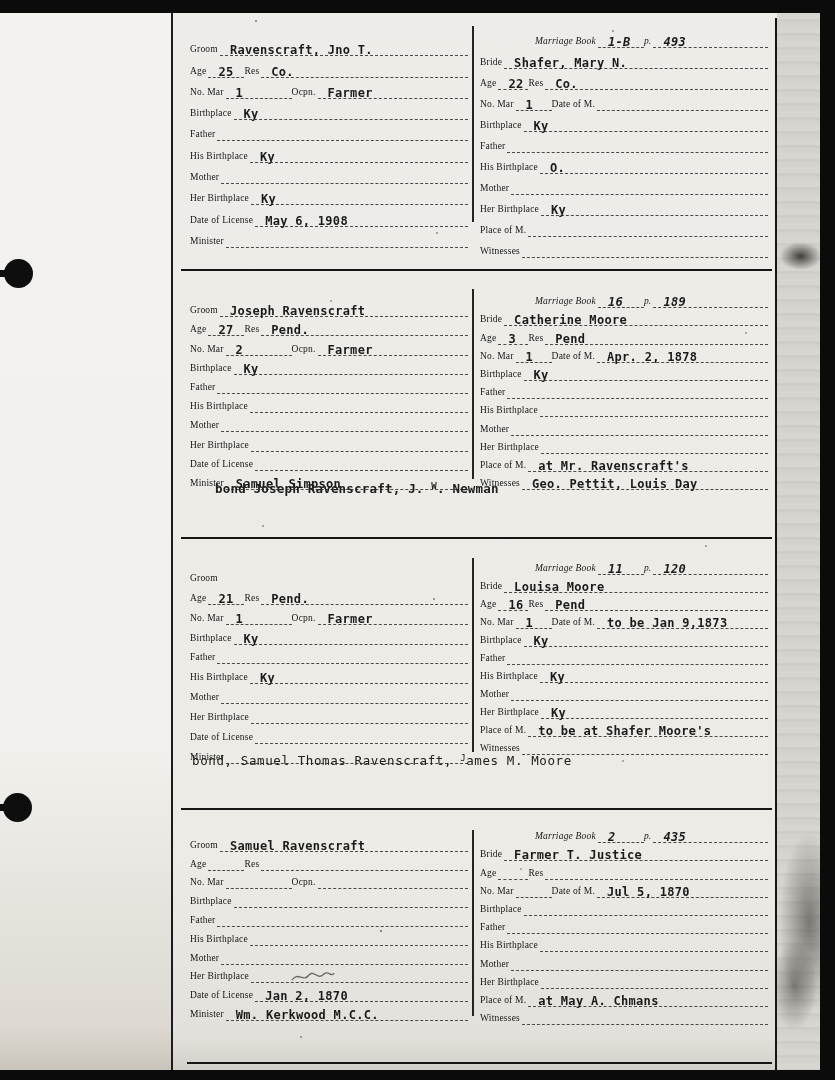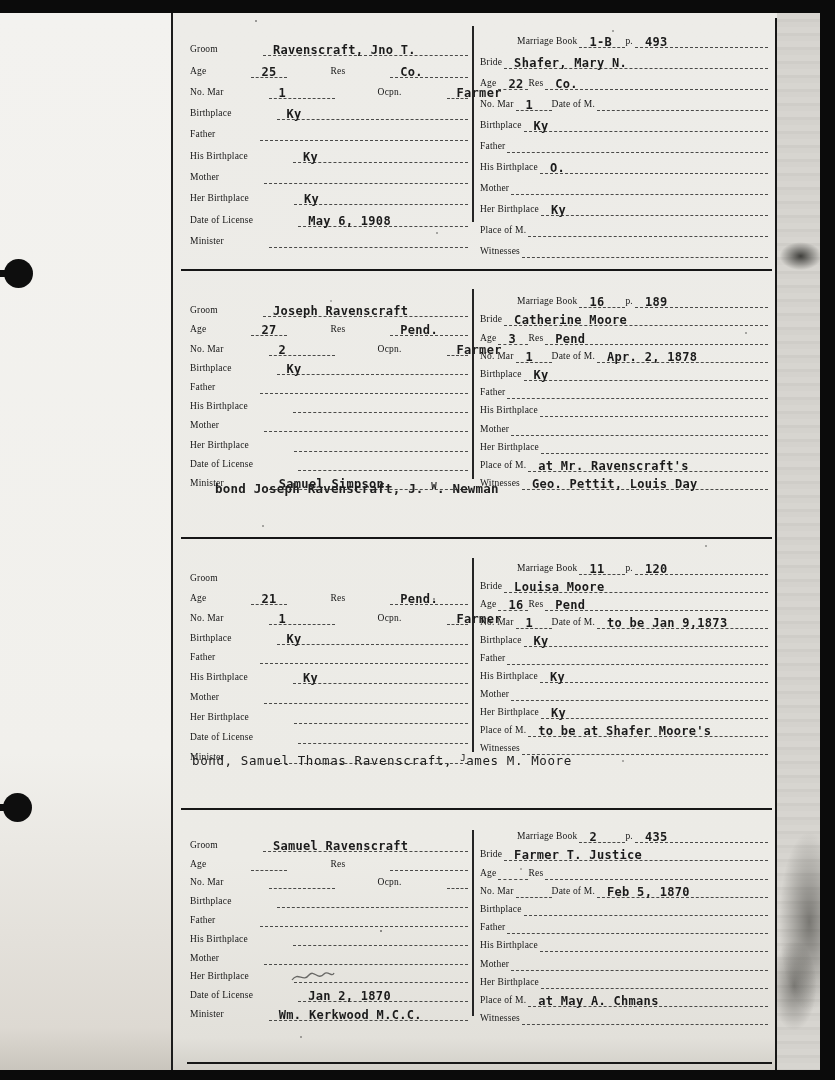--- a/index.html
+++ b/index.html
@@ -40,24 +40,24 @@
       300px 1036px 0 rgba(0,0,0,.3),520px 868px 0 rgba(0,0,0,.25);}
   
   .block{position:absolute;left:183px;width:592px;height:245px;}
   .block.b1{top:22px;--pl:21.3px;--pr:21.0px;}
   .block.b2{top:285px;--pl:19.2px;--pr:18.2px;}
   .block.b3{top:552px;--pl:19.9px;--pr:18.0px;}
   .block.b4{top:820px;--pl:18.8px;--pr:18.2px;}
   .col-l{position:absolute;left:7px;top:13px;width:278px;}
   .col-r{position:absolute;left:297px;top:5px;width:288px;}
   .cdiv{position:absolute;left:289px;width:2px;background:#242424;}
-  .col-l .row{height:var(--pl);gap:43px;}
+  .col-l .row{height:var(--pl);}
   .col-r .row{height:var(--pr);}
   .row{display:flex;align-items:flex-end;white-space:nowrap;}
-  .row.mb{margin-left:37px;}
+  .row.mb{margin-left:55px;font-style:italic;}
   .lbl{font-size:9.5px;color:#161616;line-height:11px;padding-right:2px;
     letter-spacing:.2px;transform:translateY(-1px);}
   .dots{flex:1 1 auto;height:14px;border-bottom:1.4px dashed #4a4a48;position:relative;}
   .dots.fixed{flex:0 0 auto;}
   .val{position:absolute;left:10px;bottom:-2px;
     font-family:"DejaVu Sans Mono", monospace;font-size:12px;font-weight:bold;
     color:#1b1b1b;letter-spacing:.3px;line-height:13px;white-space:nowrap;}
   
   .bond{position:absolute;font-family:"DejaVu Sans Mono", monospace;font-size:12.5px;
     color:#202020;letter-spacing:.6px;white-space:nowrap;}
@@ -643,21 +643,21 @@
             <span class="val"></span>
           </span>
         </div>
         <div class="row">
           <span class="lbl">No. Mar</span>
           <span class="dots fixed" style="flex: 0 0 36px;">
             <span class="val"></span>
           </span>
           <span class="lbl">Date of M.</span>
           <span class="dots">
-            <span class="val">Feb 5, 1870</span>
+            <span class="val">Jul 5, 1870</span>
           </span>
         </div>
         <div class="row">
           <span class="lbl">Birthplace</span>
           <span class="dots">
             <span class="val"></span>
           </span>
         </div>
         <div class="row">
           <span class="lbl">Father</span>

